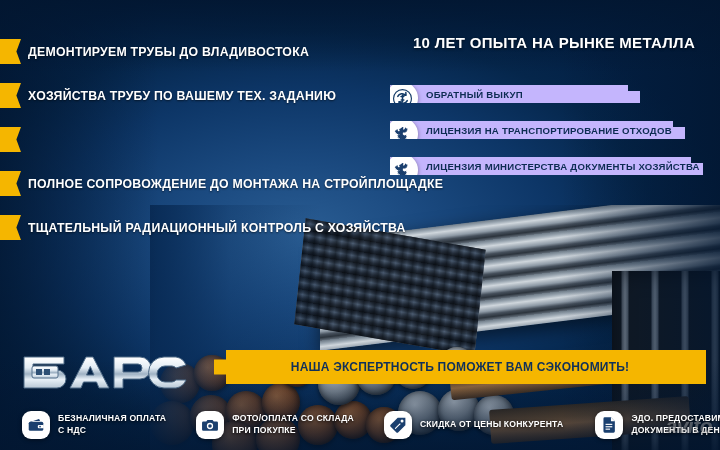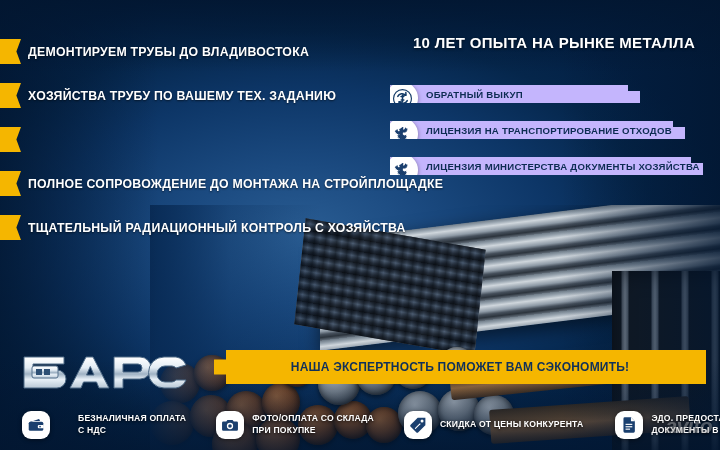--- a/index.html
+++ b/index.html
@@ -89,21 +89,21 @@
   
   .cta{position:absolute;left:214px;top:350px;height:34px;width:492px;background:#f5b600;
     display:flex;align-items:center;justify-content:center;
     clip-path:polygon(12px 0, 100% 0, 100% 100%, 12px 100%, 12px 72%, 0 72%, 0 28%, 12px 28%);
     box-shadow:2px 2px 7px rgba(0,0,0,.5);}
   .cta span{color:#10305a;font-size:12px;font-weight:bold;letter-spacing:.2px;white-space:nowrap;}
 
   
   .feats{position:absolute;left:0;top:400px;width:720px;height:50px;display:flex;align-items:center;}
   .feat{display:flex;align-items:center;}
-  .f1{margin-left:22px;gap:20px;} .f2{margin-left:30px;} .f3{margin-left:30px;} .f4{margin-left:32px;}
+  .f1{margin-left:22px;} .f2{margin-left:30px;} .f3{margin-left:30px;} .f4{margin-left:32px;}
   .feat-ico{width:28px;height:28px;flex:0 0 28px;background:#ffffff;border-radius:9px;
     display:flex;align-items:center;justify-content:center;box-shadow:0 1px 4px rgba(0,0,0,.45);}
   .feat-ico svg{width:18px;height:18px;}
   .feat-txt{margin-left:8px;color:#ffffff;font-size:8.6px;font-weight:bold;line-height:1.35;
     letter-spacing:.2px;text-shadow:0 1px 3px rgba(0,0,0,.85);white-space:nowrap;}
 
   
   .wm{position:absolute;right:8px;bottom:12px;color:rgba(255,255,255,.30);
     font-size:21px;font-weight:bold;font-style:italic;letter-spacing:-.5px;
     text-shadow:0 1px 2px rgba(0,0,0,.3);pointer-events:none;}

